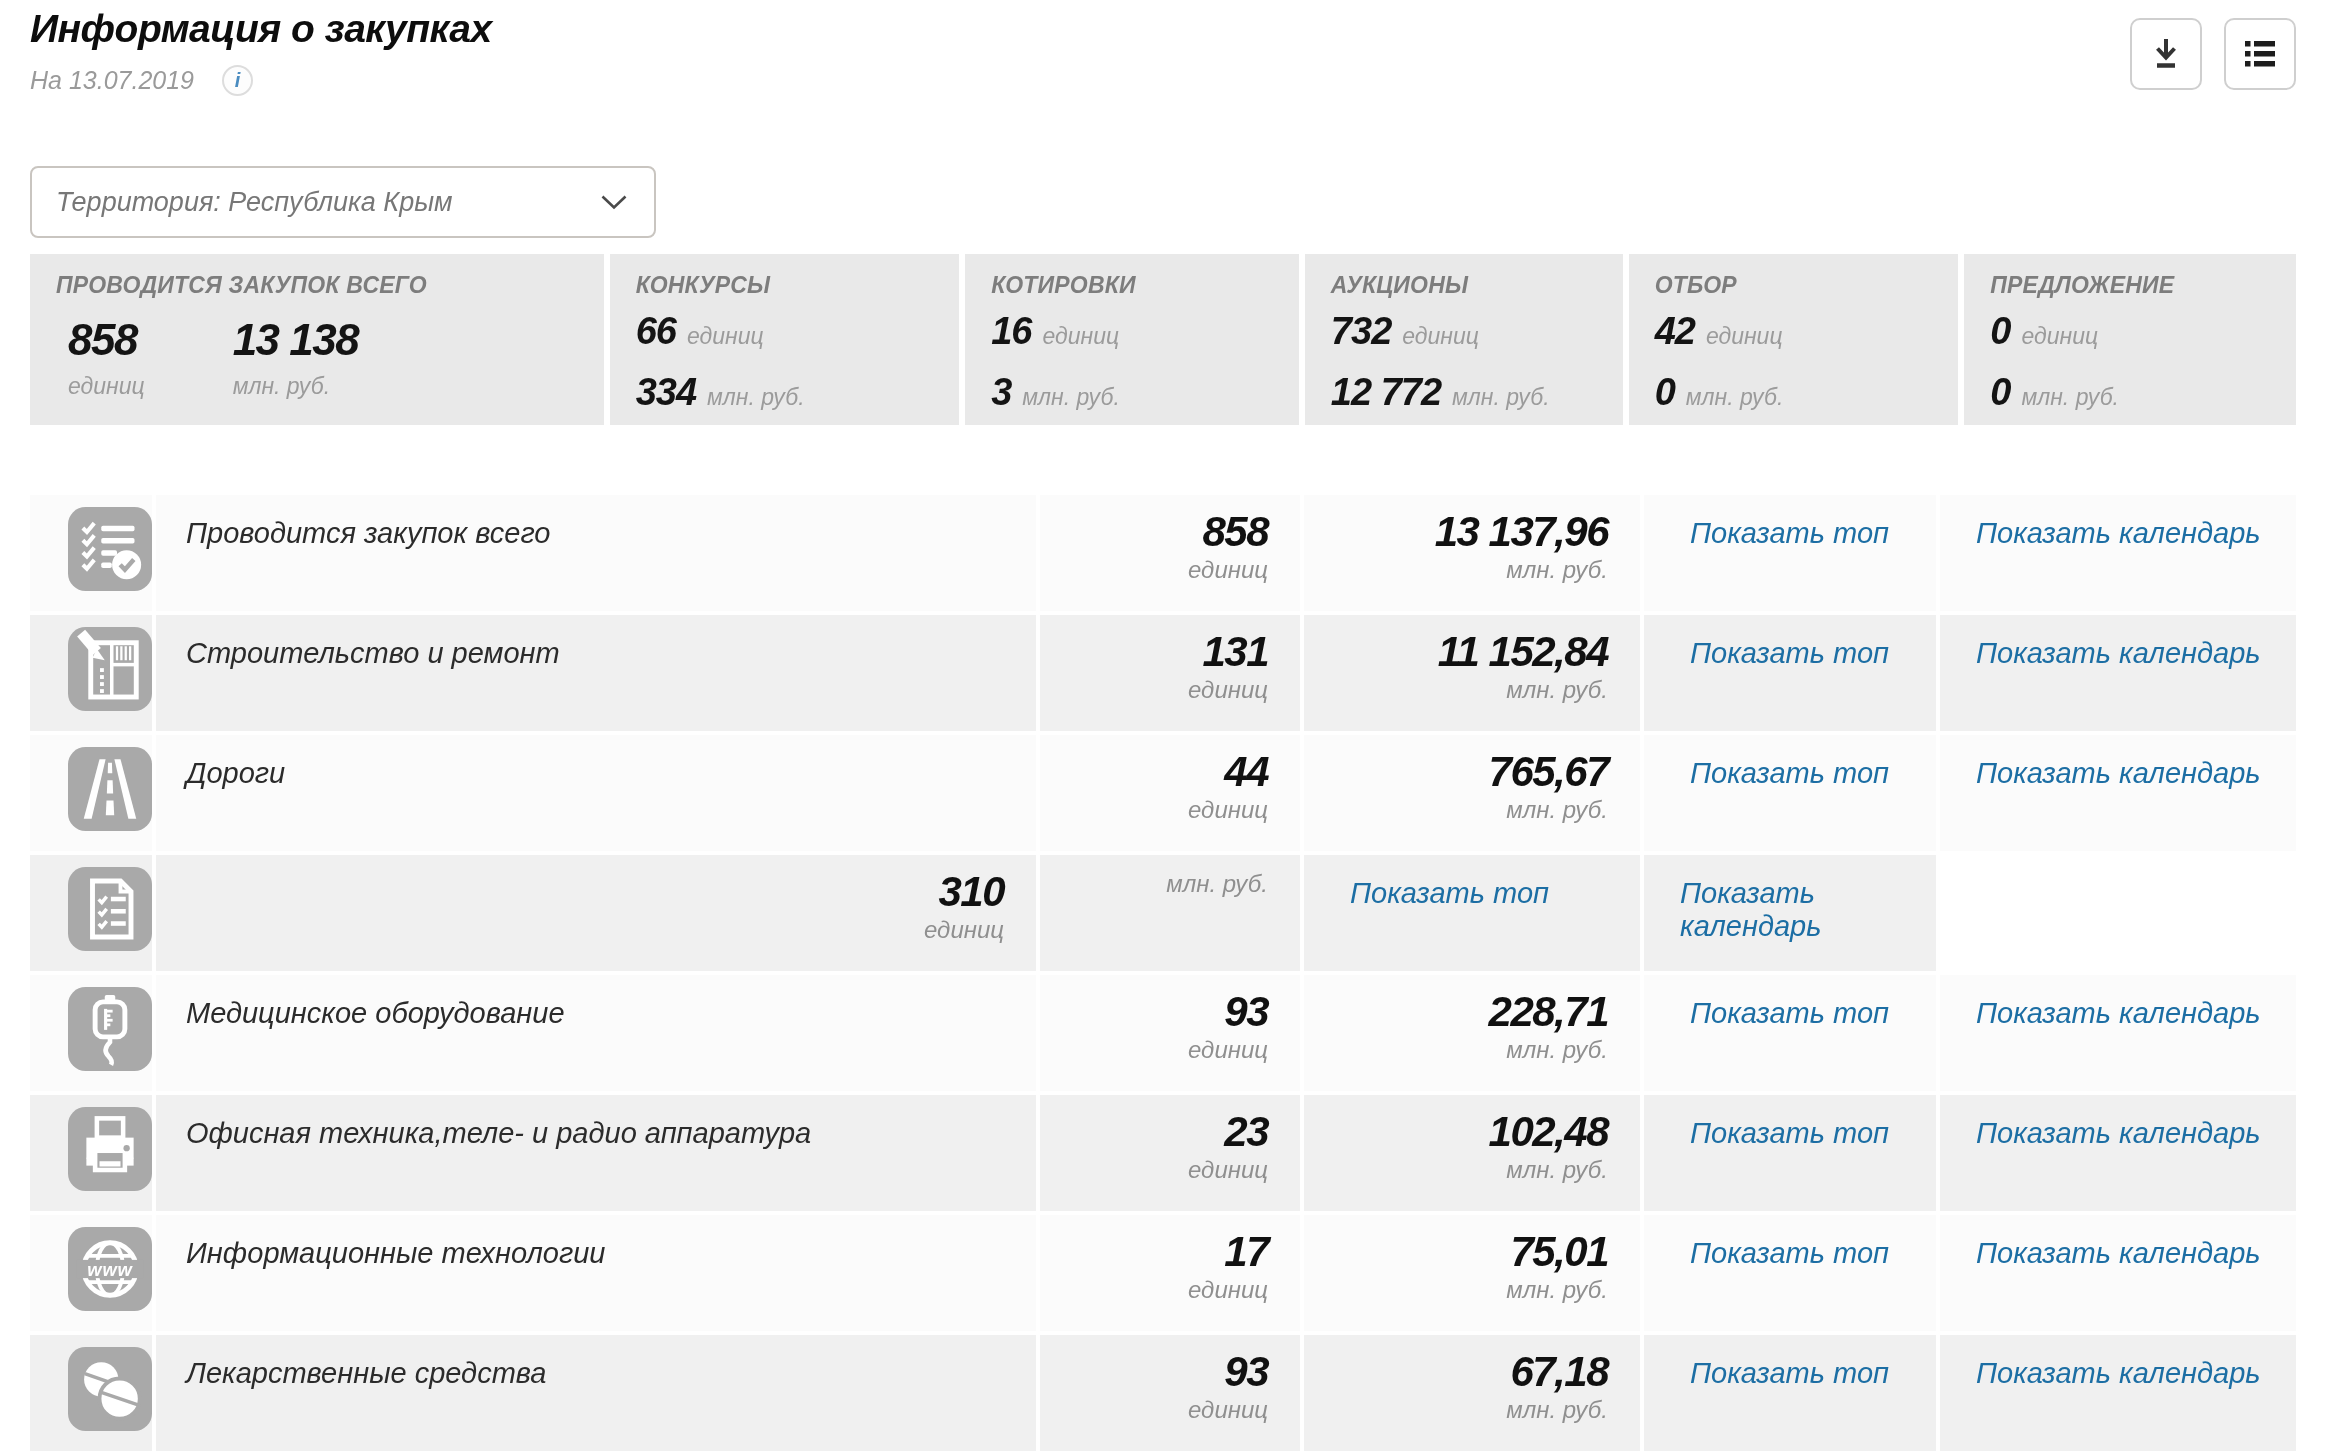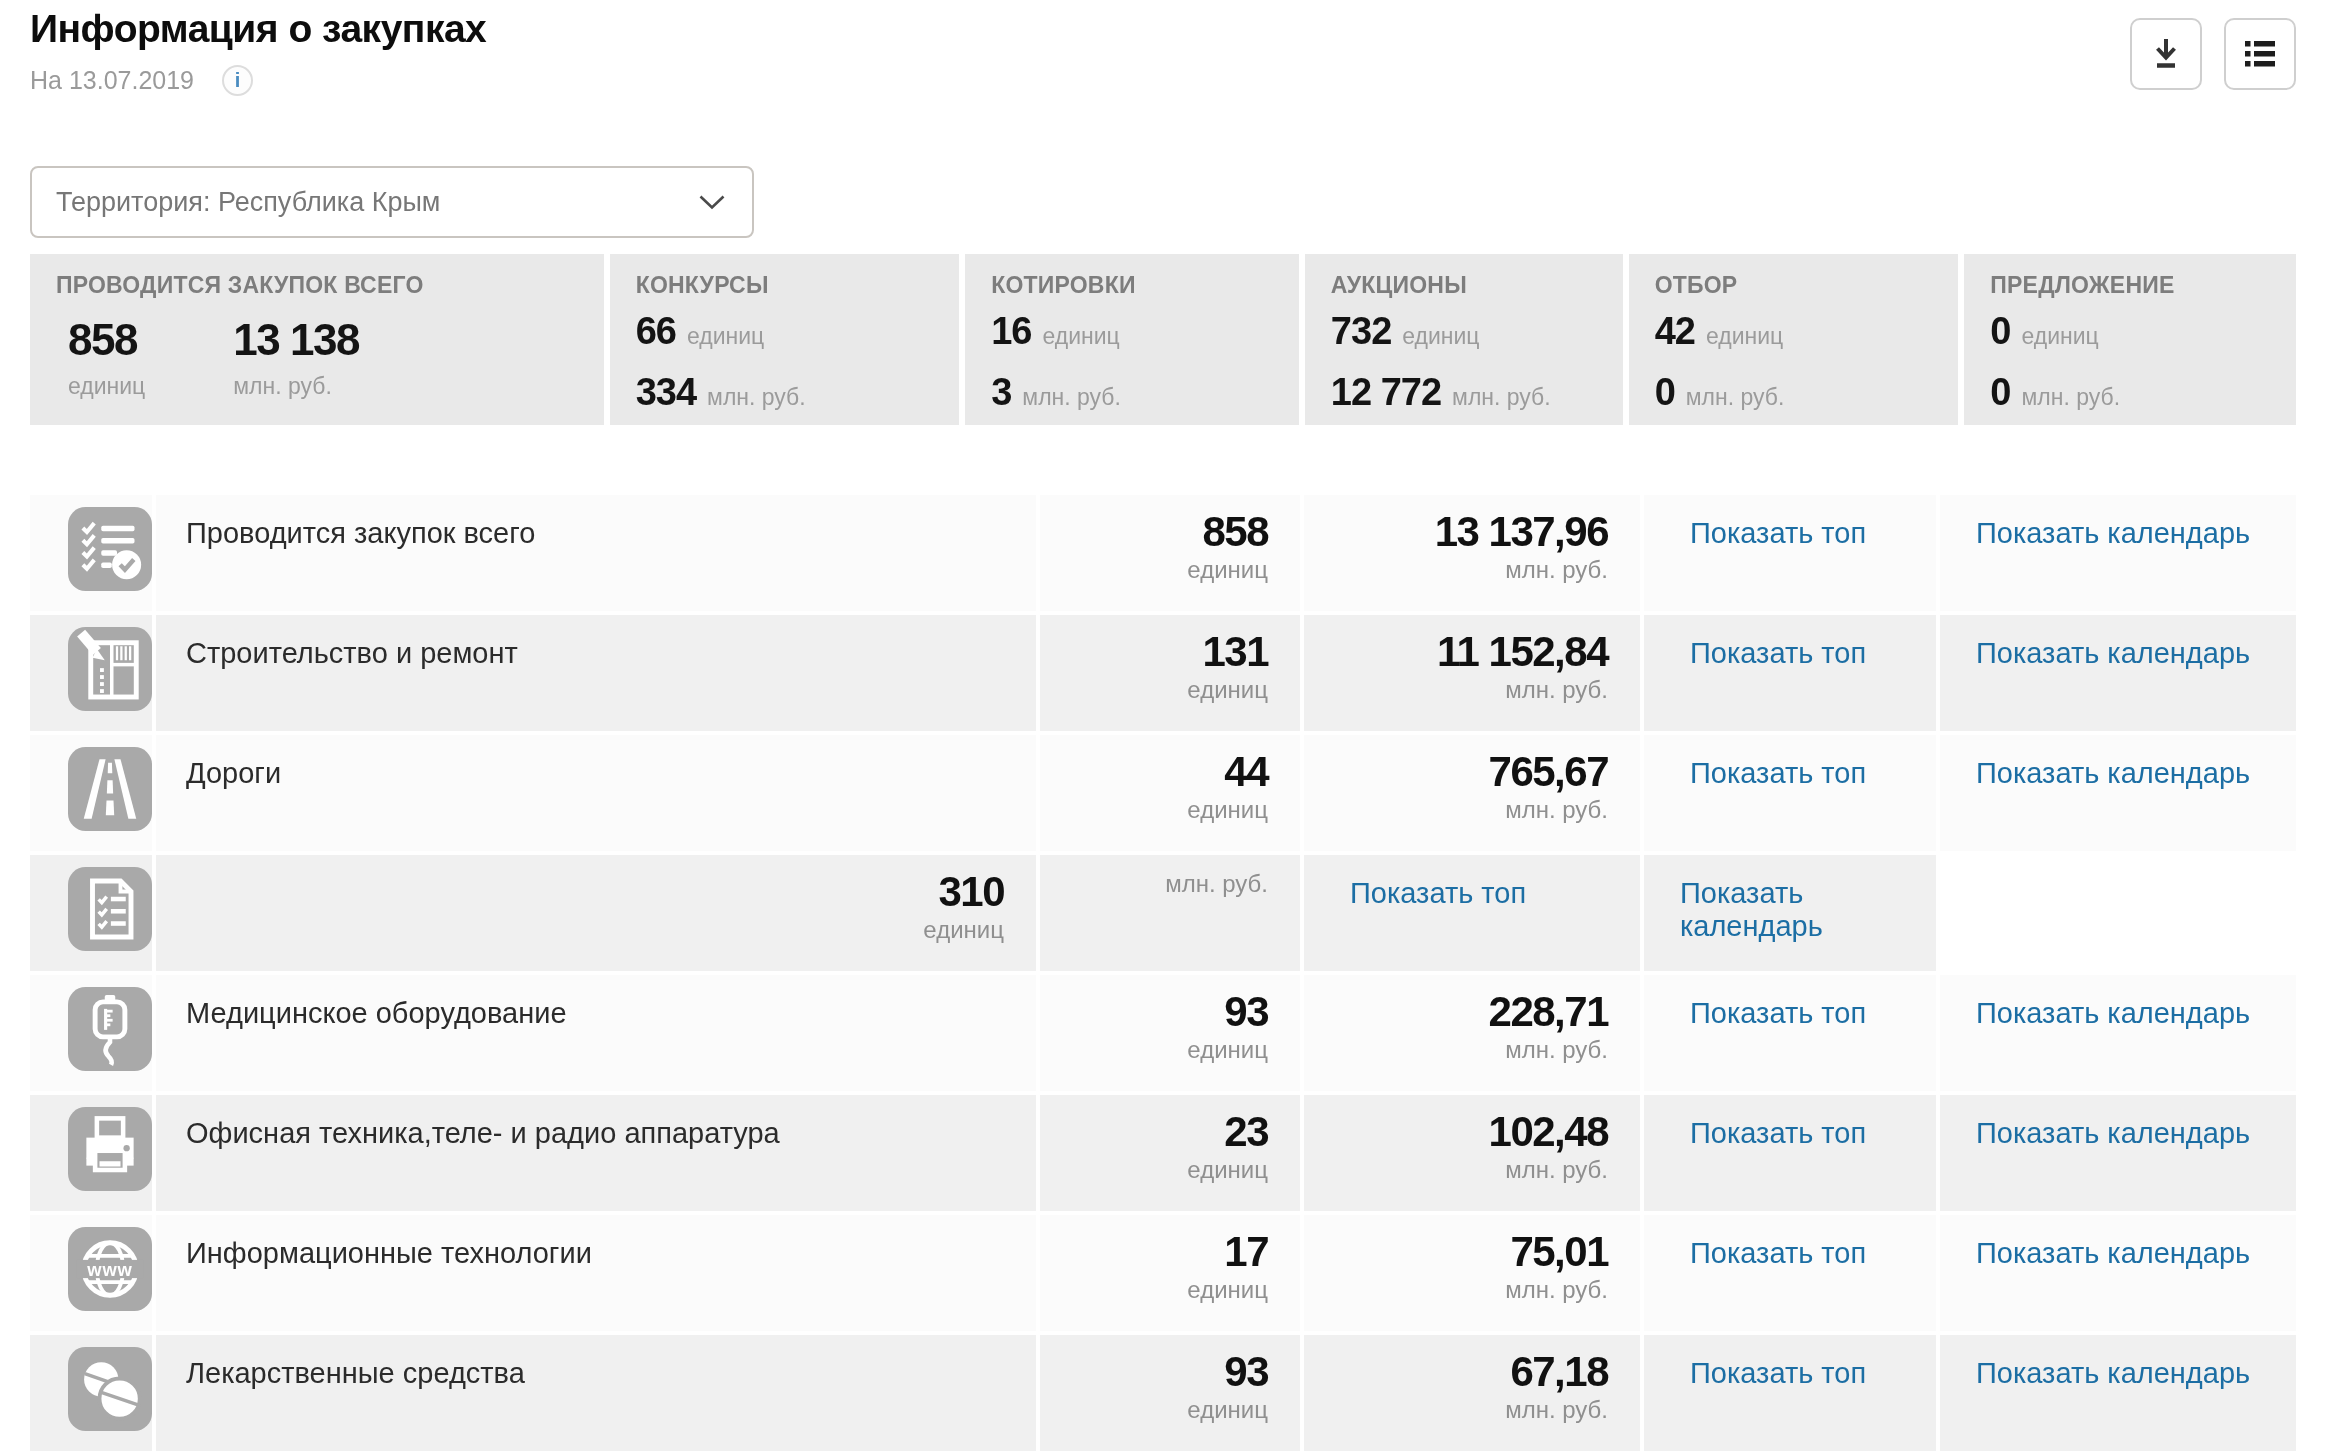--- a/index.html
+++ b/index.html
@@ -1,34 +1,34 @@
 <!DOCTYPE html>
 <html lang="ru"><head>
 <meta charset="utf-8">
 <style>
   * { box-sizing: border-box; margin: 0; padding: 0; }
   html,body { width:2330px; height:1452px; overflow:hidden; background:#fff;
     font-family:"Liberation Sans","DejaVu Sans",sans-serif; }
-  .wrap { position:relative; width:2266px; margin-left:30px; }
+  .wrap { position:relative; width:2266px; margin-left:30px;font-style:italic; }
 
   
   .page-title { margin-top:6px; font-size:39px; line-height:46px; font-weight:700;
     color:#0d0d0d; letter-spacing:-0.5px; }
   .date-row { margin-top:12px; display:flex; align-items:center; gap:28px;
     font-size:25px; color:#9a9a9a; height:32px; }
   .info-badge { width:31px; height:31px; border:2px solid #ddd; border-radius:50%;
     background:#fdfdfd; color:#4a8cc0; font-weight:700; font-size:20px;
     display:flex; align-items:center; justify-content:center; cursor:pointer; }
   .top-buttons { position:absolute; top:12px; right:0; display:flex; gap:22px; }
   .icon-btn { width:72px; height:72px; background:#fff; border:2px solid #cfcfcf;
     border-radius:10px; display:flex; align-items:center; justify-content:center;
     cursor:pointer; }
 
   
-  .dropdown { margin-top:70px; width:724px; height:72px; border:2px solid #c9c5c0;
+  .dropdown { margin-top:70px; width:626px; height:72px; border:2px solid #c9c5c0;
     border-radius:8px; display:flex; align-items:center; justify-content:space-between;
     padding:0 26px 0 24px; cursor:pointer; background:#fff; }
   .dropdown-text { font-size:27px; color:#777; }
 
   
   .summary { margin-top:16px; display:flex; gap:6px; height:171px; }
   .s-block { background:#e9e9e9; padding:18px 24px 0 26px; }
   .s-b1 { width:578px; } .s-b2 { width:352px; } .s-b3 { width:336px; }
   .s-b4 { width:320px; } .s-b5 { width:332px; } .s-b6 { width:334px; }
   .s-title { font-size:23px; font-weight:700; color:#7d7d7d; letter-spacing:0.2px; }

